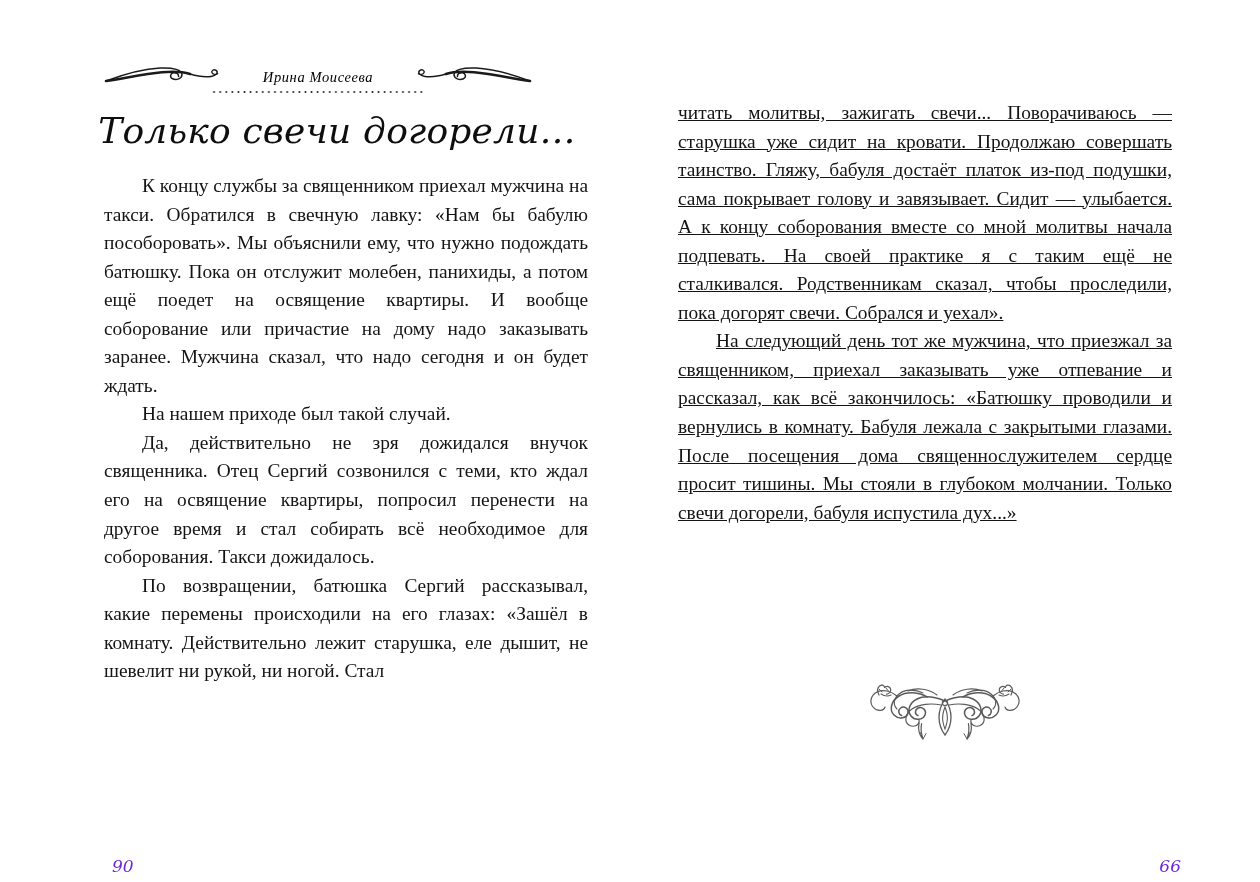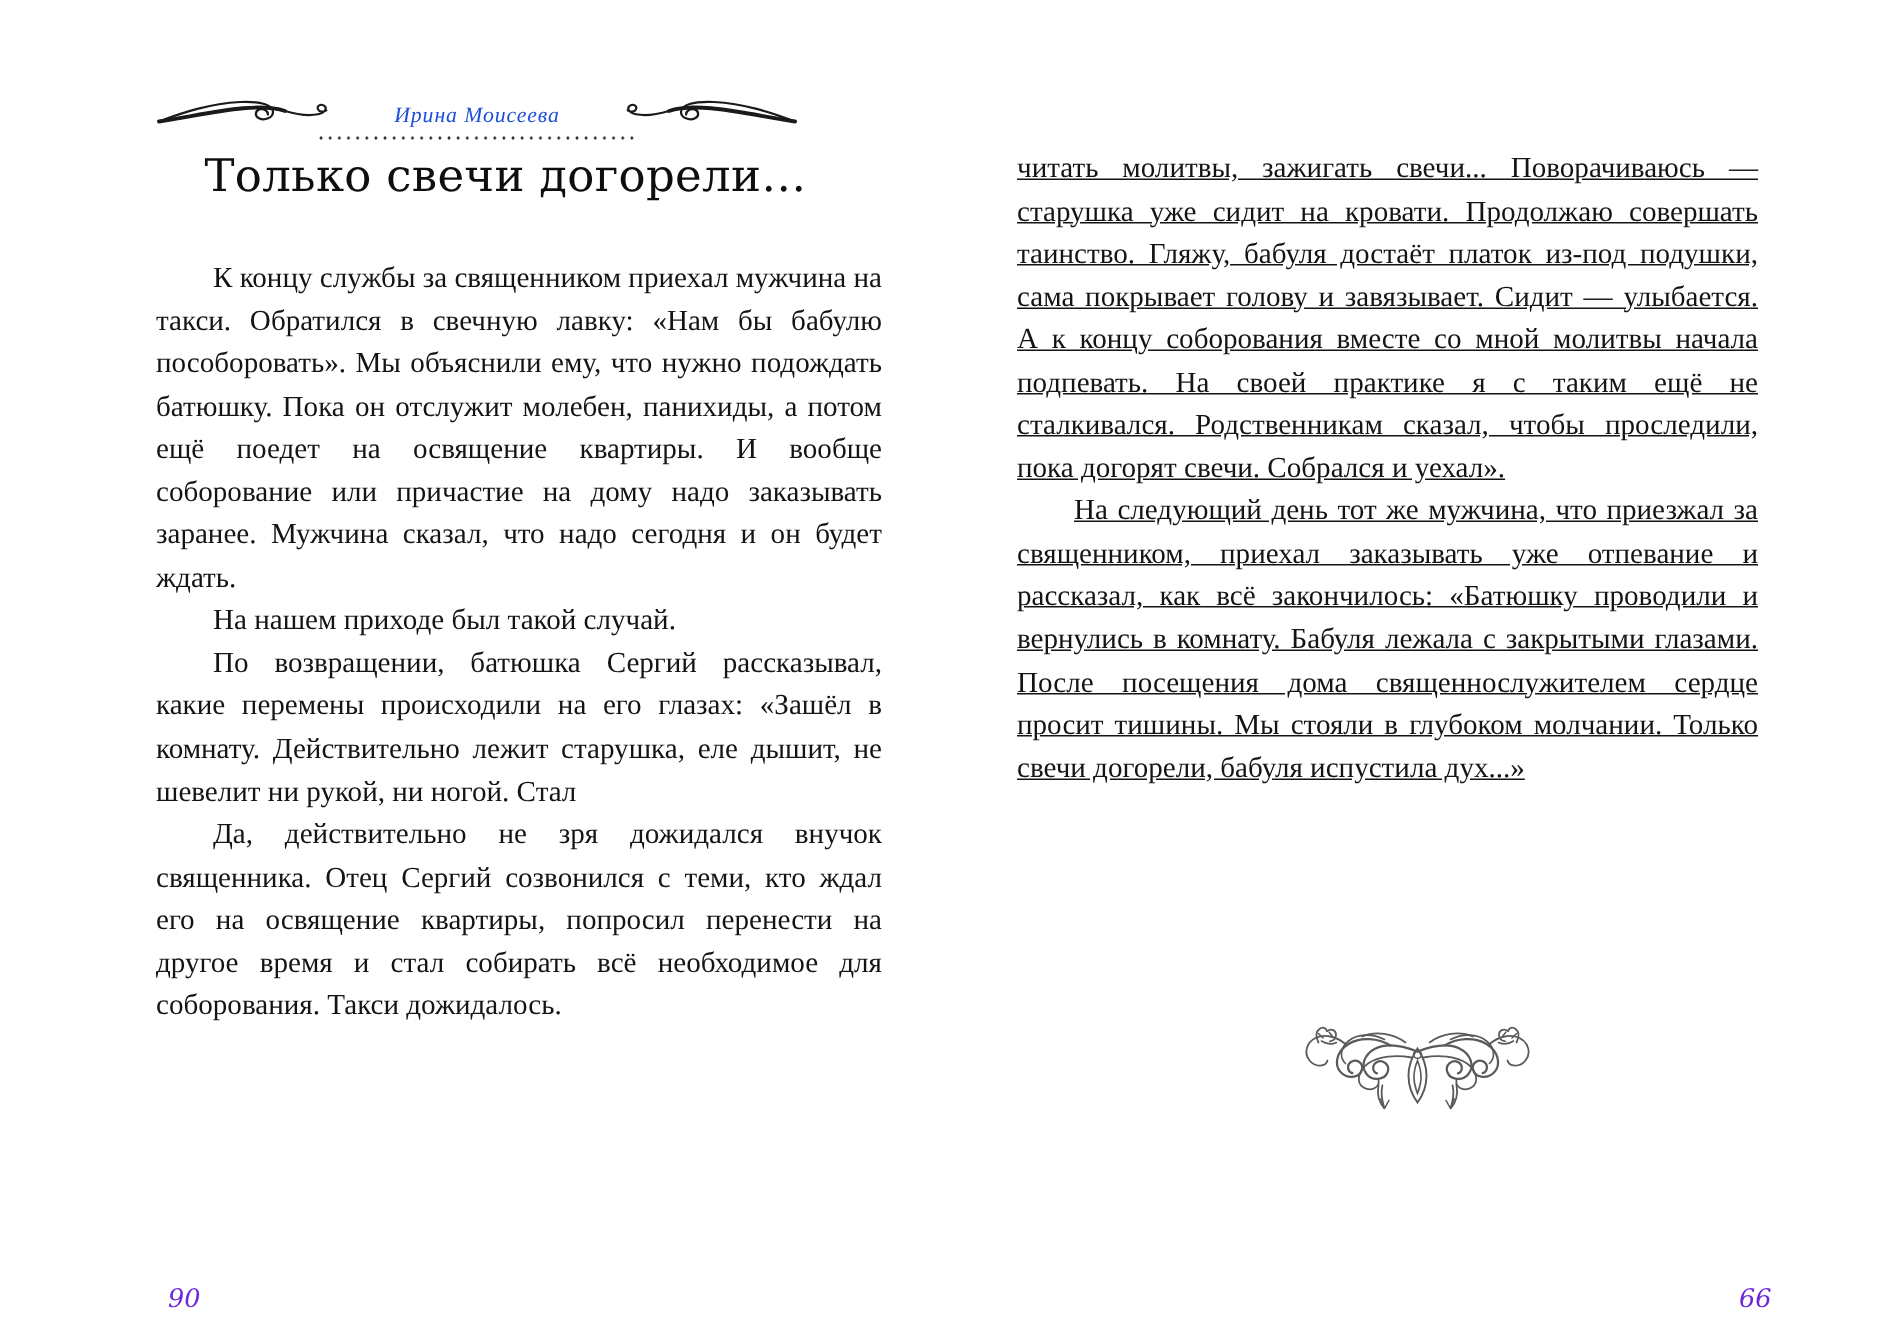--- a/index.html
+++ b/index.html
@@ -44,21 +44,21 @@
     display: flex;
     align-items: center;
     justify-content: center;
   }
 
   .runhead-name {
     font-family: "Liberation Serif", "DejaVu Serif", serif;
     font-style: italic;
     font-size: 14.5px;
     letter-spacing: 0.6px;
-    color: #1d4ed8;
+    color: #000000;
     white-space: nowrap;
     z-index: 3;
     background: #fff;
     padding: 0 9px;
     line-height: 1;
   }
 
   .flourish {
     position: absolute;
     top: 50%;
@@ -80,26 +80,27 @@
     height: 6px;
     background-image: radial-gradient(circle, #2a2a2a 0.85px, rgba(0,0,0,0) 1.1px);
     background-size: 6.1px 6px;
     background-repeat: repeat-x;
     background-position: 0 50%;
   }
 
   
   .chapter-title {
     position: absolute;
-    top: 103px;
+    top: 113px;
     left: 0;
     width: 100%;
     text-align: center;
     font-family: "DejaVu Serif", "Liberation Serif", serif;
-    font-size: 30px;
+    font-style: italic;
+    font-size: 36px;
     letter-spacing: 0.2px;
     color: #0e0e0e;
     line-height: 1;
   }
   .page-left .chapter-title { padding-left: 22px; }
 
   
   .column {
     position: absolute;
     font-size: 19.4px;
@@ -177,22 +178,22 @@
         </span>
       </div>
       <div class="dotline"></div>
     </div>
 
     <div class="chapter-title">Только свечи догорели…</div>
 
     <div class="column">
       <p>К концу службы за священником приехал мужчина на такси. Обратился в свечную лавку: «Нам бы бабулю пособоровать». Мы объяснили ему, что нужно подождать батюшку. Пока он отслужит молебен, панихиды, а потом ещё поедет на освящение квартиры. И вообще соборование или причастие на дому надо заказывать заранее. Мужчина сказал, что надо сегодня и он будет ждать.</p>
       <p>На нашем приходе был такой случай.</p>
+      <p>Да, действительно не зря дожидался внучок священника. Отец Сергий созвонился с теми, кто ждал его на освящение квартиры, попросил перенести на другое время и стал собирать всё необходимое для соборования. Такси дожидалось.</p>
       <p>По возвращении, батюшка Сергий рассказывал, какие перемены происходили на его глазах: «Зашёл в комнату. Действительно лежит старушка, еле дышит, не шевелит ни рукой, ни ногой. Стал</p>
-      <p>Да, действительно не зря дожидался внучок священника. Отец Сергий созвонился с теми, кто ждал его на освящение квартиры, попросил перенести на другое время и стал собирать всё необходимое для соборования. Такси дожидалось.</p>
     </div>
 
     <div class="folio">90</div>
   </div>
 
   <div class="page page-right">
 
 
     <div class="column">
       <p class="cont">читать молитвы, зажигать свечи... Поворачиваюсь — старушка уже сидит на кровати. Продолжаю совершать таинство. Гляжу, бабуля достаёт платок из-под подушки, сама покрывает голову и завязывает. Сидит — улыбается. А к концу соборования вместе со мной молитвы начала подпевать. На своей практике я с таким ещё не сталкивался. Родственникам сказал, чтобы проследили, пока догорят свечи. Собрался и уехал».</p>

